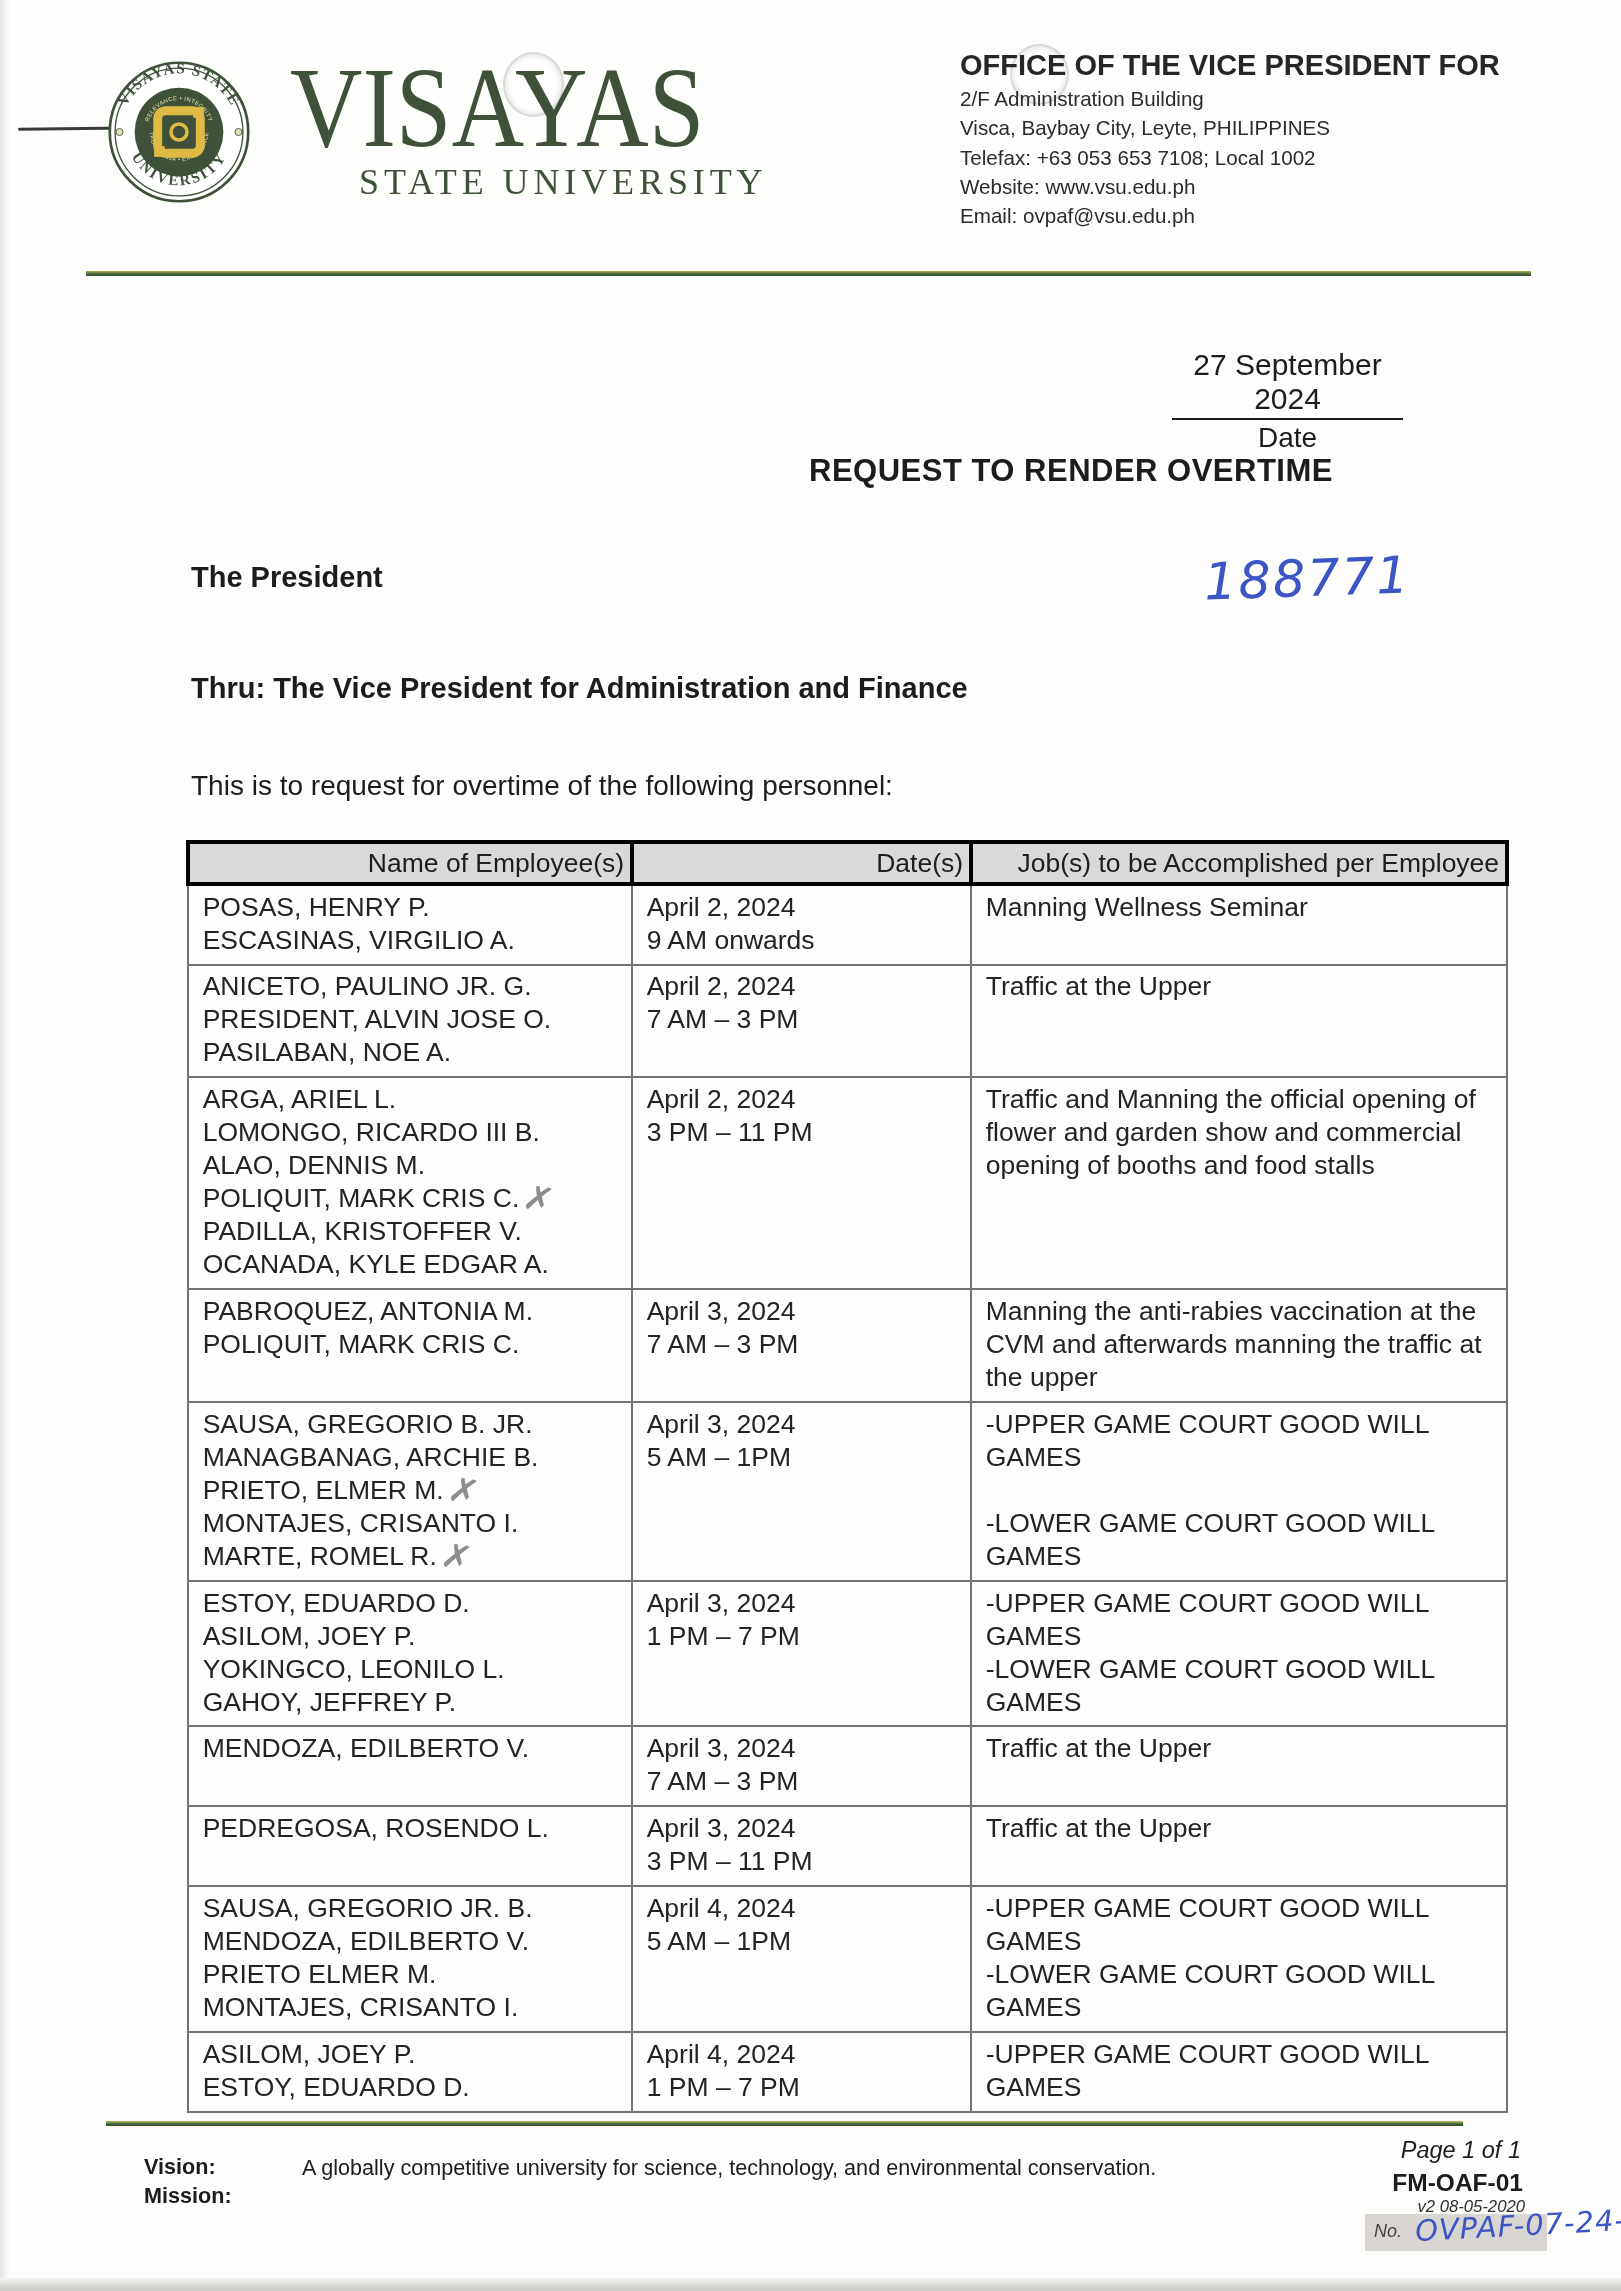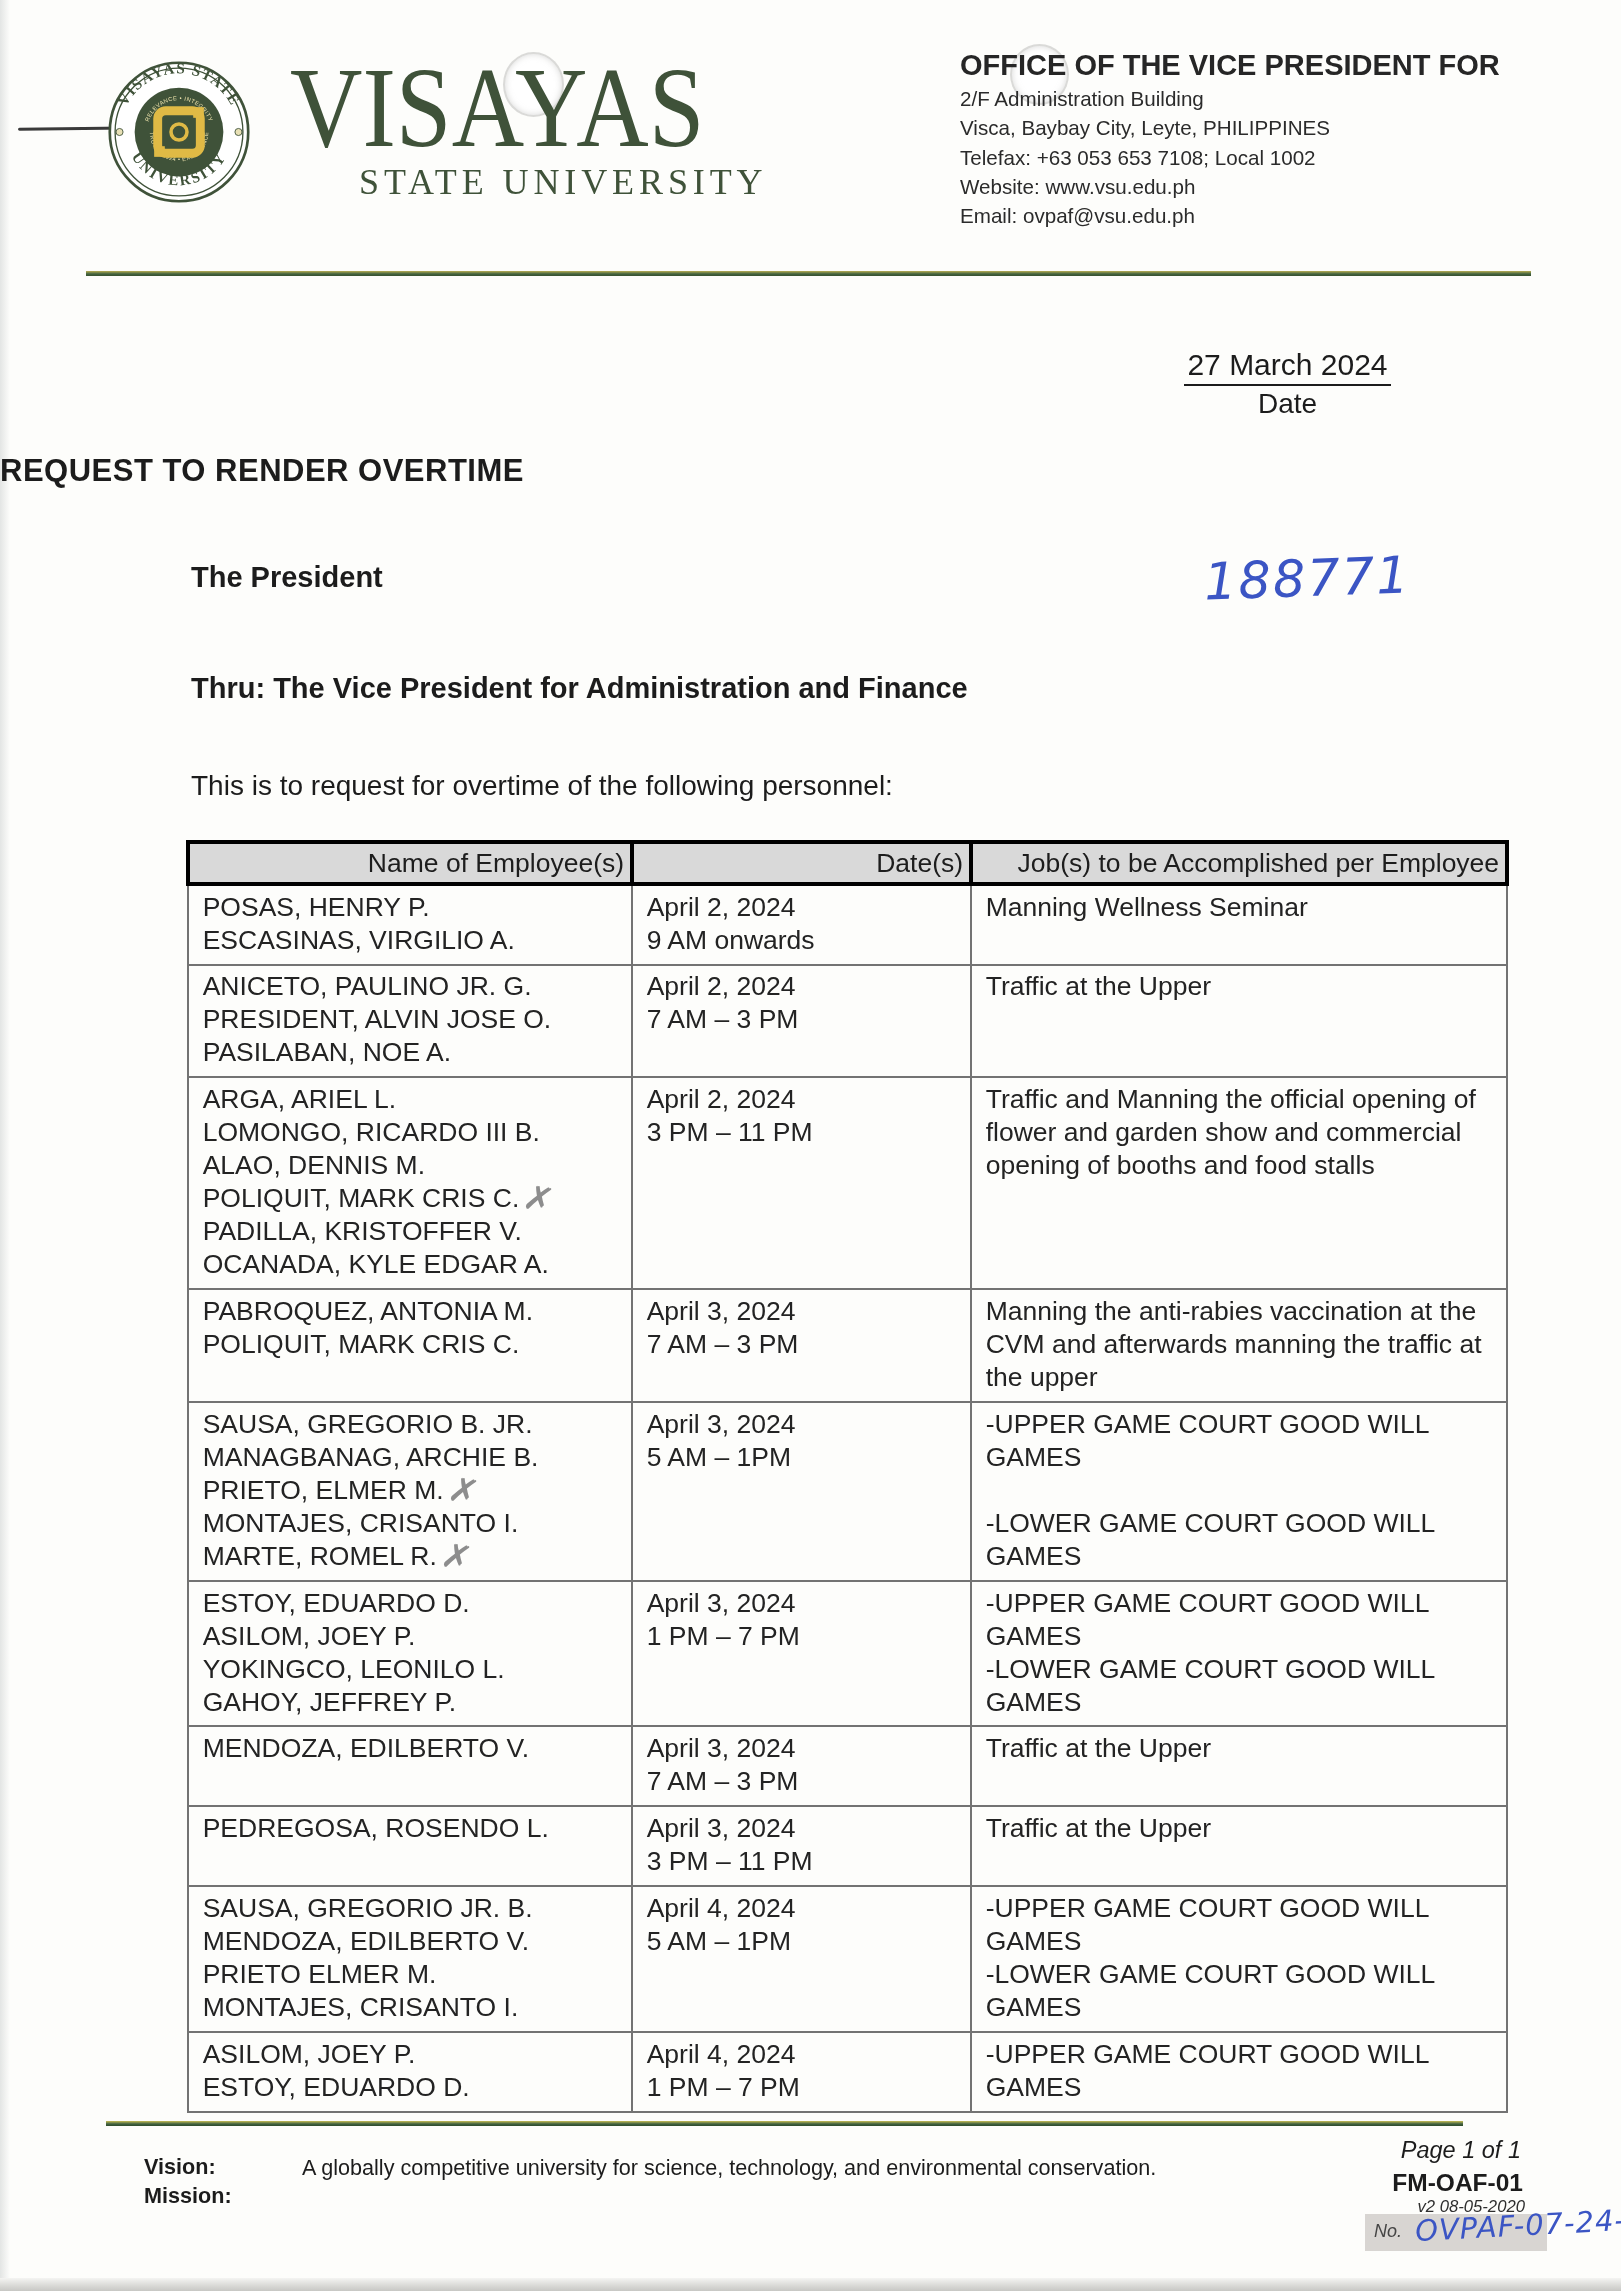--- a/index.html
+++ b/index.html
@@ -33,21 +33,21 @@
   .office{position:absolute;left:960px;top:47px;width:573px;}
   .office .name{font-weight:bold;font-size:29px;line-height:36px;color:#262626;}
   .office .contact{font-size:20.6px;line-height:26.5px;color:#2b2b2b;margin-top:2.9px;}
   .rule-top{position:absolute;left:86px;top:271px;width:1445px;height:4.9px;
     background:linear-gradient(#b9ad53,#41633f 60%,#39502f);}
   
   .date-block{position:absolute;left:1172px;top:348px;width:231px;text-align:center;}
   .date-value{display:inline-block;font-size:30px;border-bottom:2.9px solid #1c1c1c;
     padding:0 3.9px 2px 3.9px;}
   .date-label{font-size:28px;margin-top:2px;}
-  .doc-title{position:absolute;left:0;top:453px;width:1333px;text-align:left;
+  .doc-title{position:absolute;left:0;top:453px;width:1333px;text-align:right;
     font-weight:bold;font-size:31px;letter-spacing:0.5px;}
   .addressee{position:absolute;left:191px;top:561px;font-weight:bold;font-size:29px;}
   .hand-number{position:absolute;left:1204px;top:549px;
     font-family:"DejaVu Sans", sans-serif;font-style:italic;
     font-size:51px;color:#3b55c4;transform:rotate(-2deg);letter-spacing:2px;}
   .thru-line{position:absolute;left:191px;top:672px;font-weight:bold;font-size:29px;}
   .intro-line{position:absolute;left:191px;top:770px;font-size:28px;}
   
   .ot-table{position:absolute;left:186px;top:840px;width:1319px;
     border-collapse:collapse;table-layout:fixed;font-size:26.5px;color:#232323;}
@@ -136,21 +136,21 @@
     <div class="contact">2/F Administration Building</div>
     <div class="contact">Visca, Baybay City, Leyte, PHILIPPINES</div>
     <div class="contact">Telefax: +63 053 653 7108; Local 1002</div>
     <div class="contact">Website: www.vsu.edu.ph</div>
     <div class="contact">Email: ovpaf@vsu.edu.ph</div>
   </div>
 
   <div class="rule-top"></div>
 
   <div class="date-block">
-    <div><span class="date-value">27 March 2024</span></div>
+    <div><span class="date-value">27 September 2024</span></div>
     <div class="date-label">Date</div>
   </div>
 
   <div class="doc-title">REQUEST TO RENDER OVERTIME</div>
   <div class="addressee">The President</div>
   <div class="hand-number">188771</div>
   <div class="thru-line">Thru: The Vice President for Administration and Finance</div>
   <div class="intro-line">This is to request for overtime of the following personnel:</div>
 
   <table class="ot-table">

